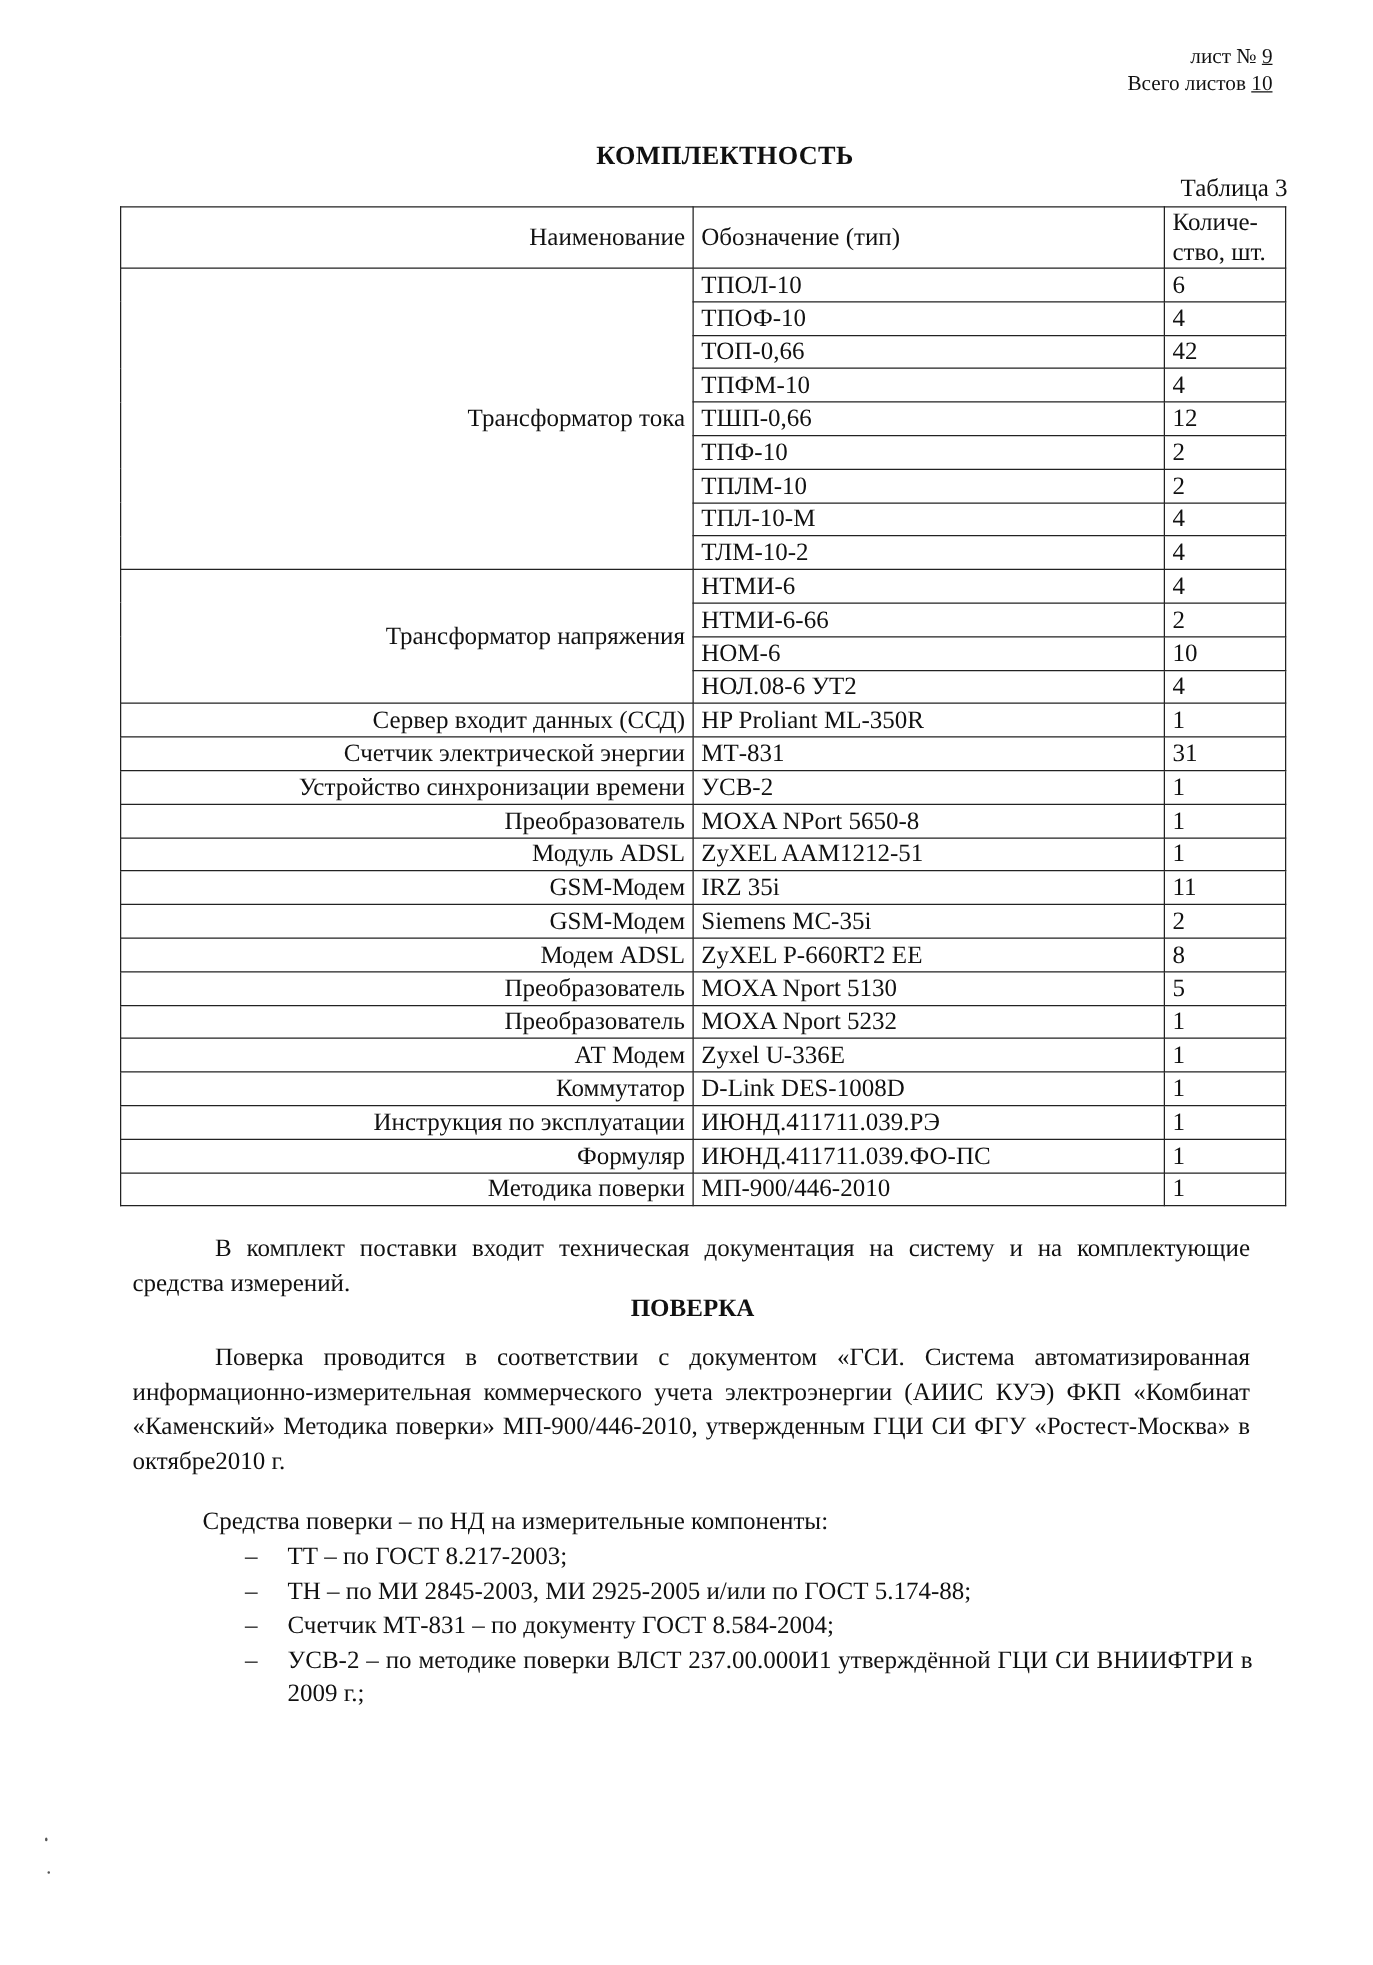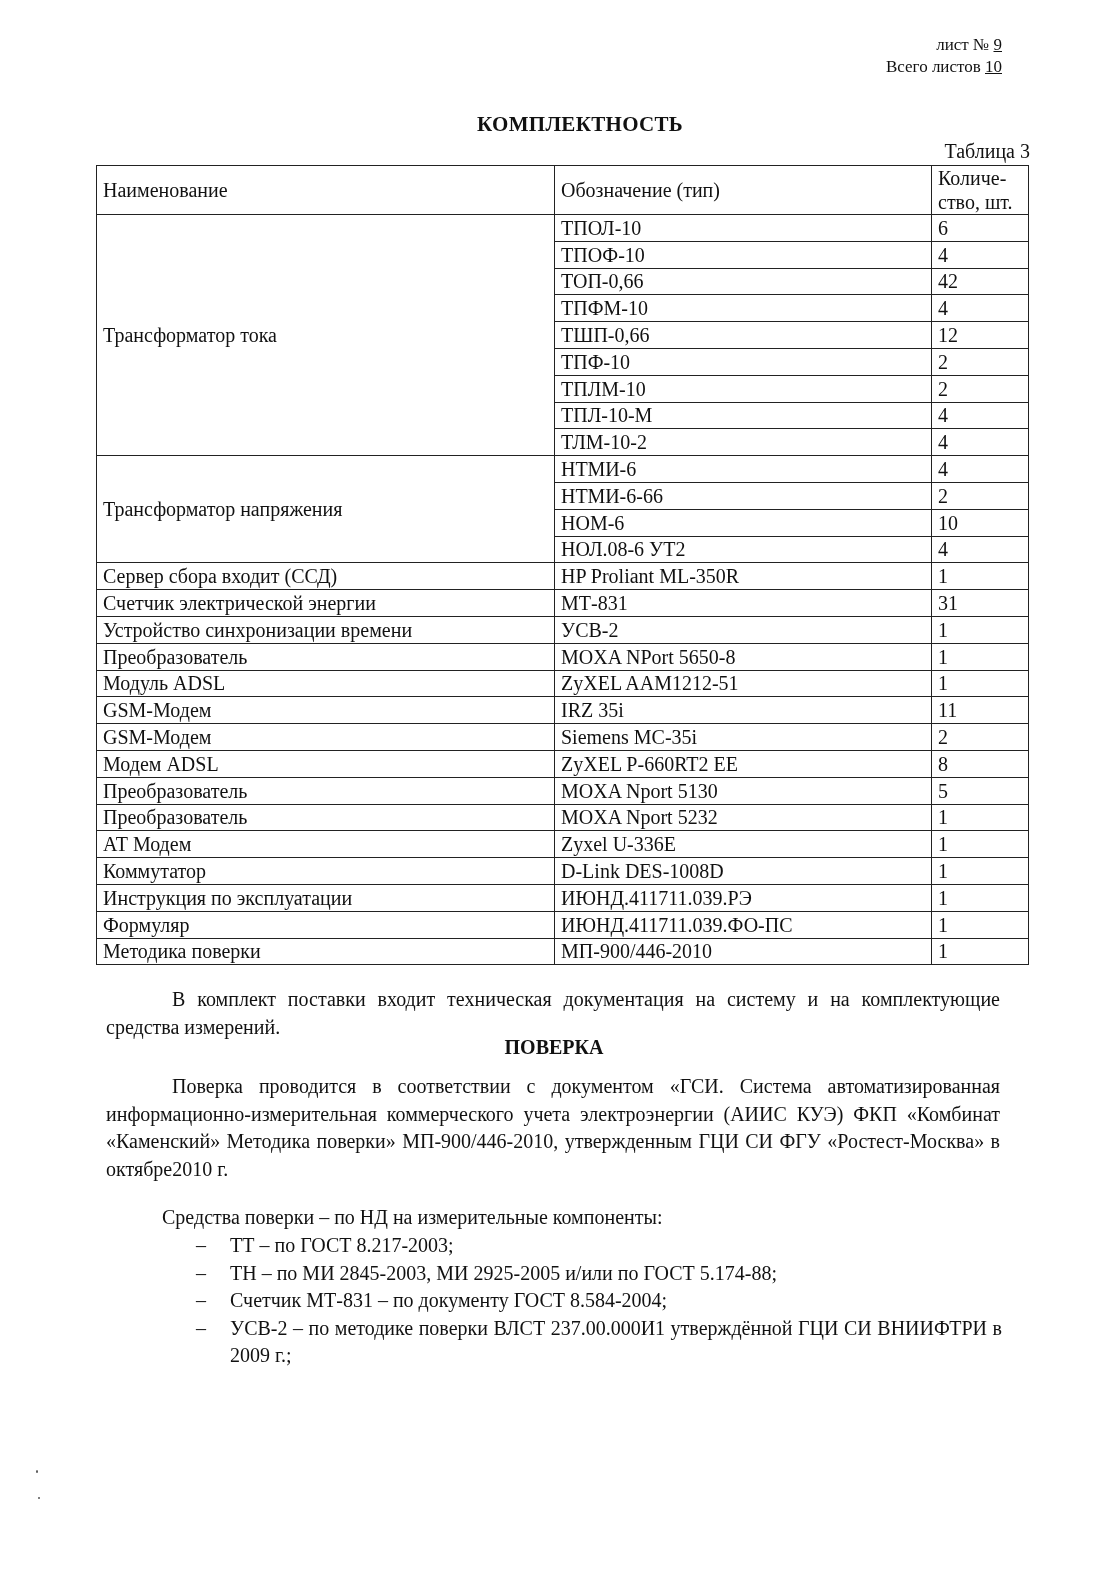--- a/index.html
+++ b/index.html
@@ -1,26 +1,26 @@
 <!DOCTYPE html>
 <html><head>
 <meta charset="utf-8">
 <style>
   html, body { margin:0; padding:0; background:#ffffff; }
   body { width:1098px; height:1572px; position:relative; overflow:hidden;
          font-family:"Liberation Serif","DejaVu Serif",serif; color:#111; }
-  .page-header { position:absolute; right:96px; top:34px; text-align:right; font-size:17px; line-height:22px; }
+  .page-header { position:absolute; right:80px; top:34px; text-align:right; font-size:17px; line-height:22px; }
   .page-header u { text-decoration:underline; }
   .title { position:absolute; left:0; width:1160px; top:112px; text-align:center;
            font-weight:bold; font-size:21px; letter-spacing:0.3px; }
   .table-caption { position:absolute; right:68px; top:140px; font-size:20px; }
   table.spec { position:absolute; left:96px; top:165px; width:933px;
                border-collapse:collapse; font-size:20px; }
   table.spec td { border:1.5px solid #222; padding:0 6px; height:25.8px; line-height:22px; }
-  table.spec td.name { width:445px; text-align:left; }
+  table.spec td.name { width:445px; text-align:right; }
   table.spec td.type { width:364px; text-align:left; }
   table.spec td.qty { text-align:left; }
   table.spec tr.head td { height:48px; }
   table.spec tr.head td.qty { line-height:24px; }
   .para { position:absolute; left:106px; width:894px; font-size:20px; line-height:27.5px; text-align:justify; }
   .para .ind { display:inline-block; width:66px; }
   .sect-title { position:absolute; left:0; width:1108px; top:1036px; text-align:center;
                 font-weight:bold; font-size:20px; }
   .tools-intro { position:absolute; left:162px; top:1206px; font-size:20px; }
   ul.tools { position:absolute; left:196px; top:1232px; width:806px; margin:0; padding:0; list-style:none;
@@ -104,21 +104,21 @@
       </tr>
       <tr>
         <td class="type">НОМ-6</td>
         <td class="qty">10</td>
       </tr>
       <tr>
         <td class="type">НОЛ.08-6 УТ2</td>
         <td class="qty">4</td>
       </tr>
       <tr>
-        <td class="name">Сервер сбора входит (ССД)</td>
+        <td class="name">Сервер входит данных (ССД)</td>
         <td class="type">HP Proliant ML-350R</td>
         <td class="qty">1</td>
       </tr>
       <tr>
         <td class="name">Счетчик  электрической энергии</td>
         <td class="type">МТ-831</td>
         <td class="qty">31</td>
       </tr>
       <tr>
         <td class="name">Устройство синхронизации времени</td>

